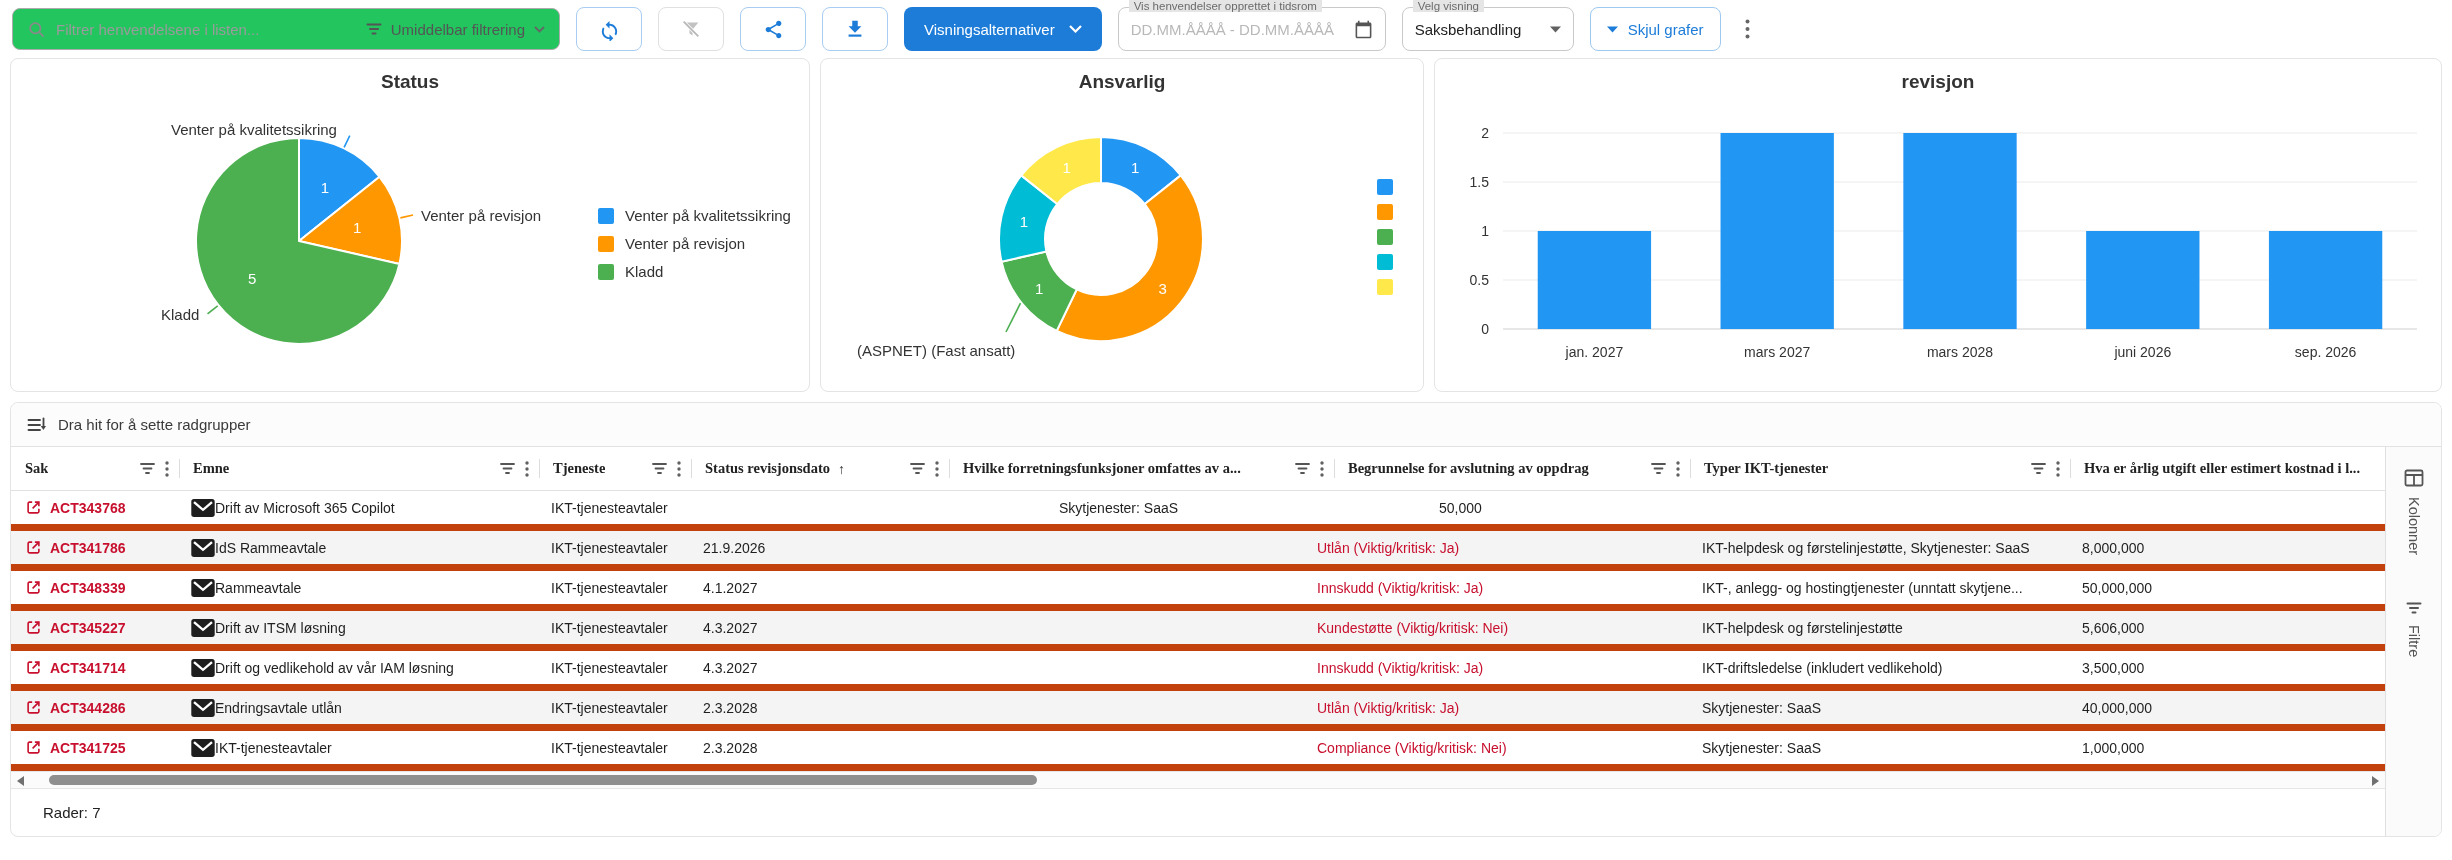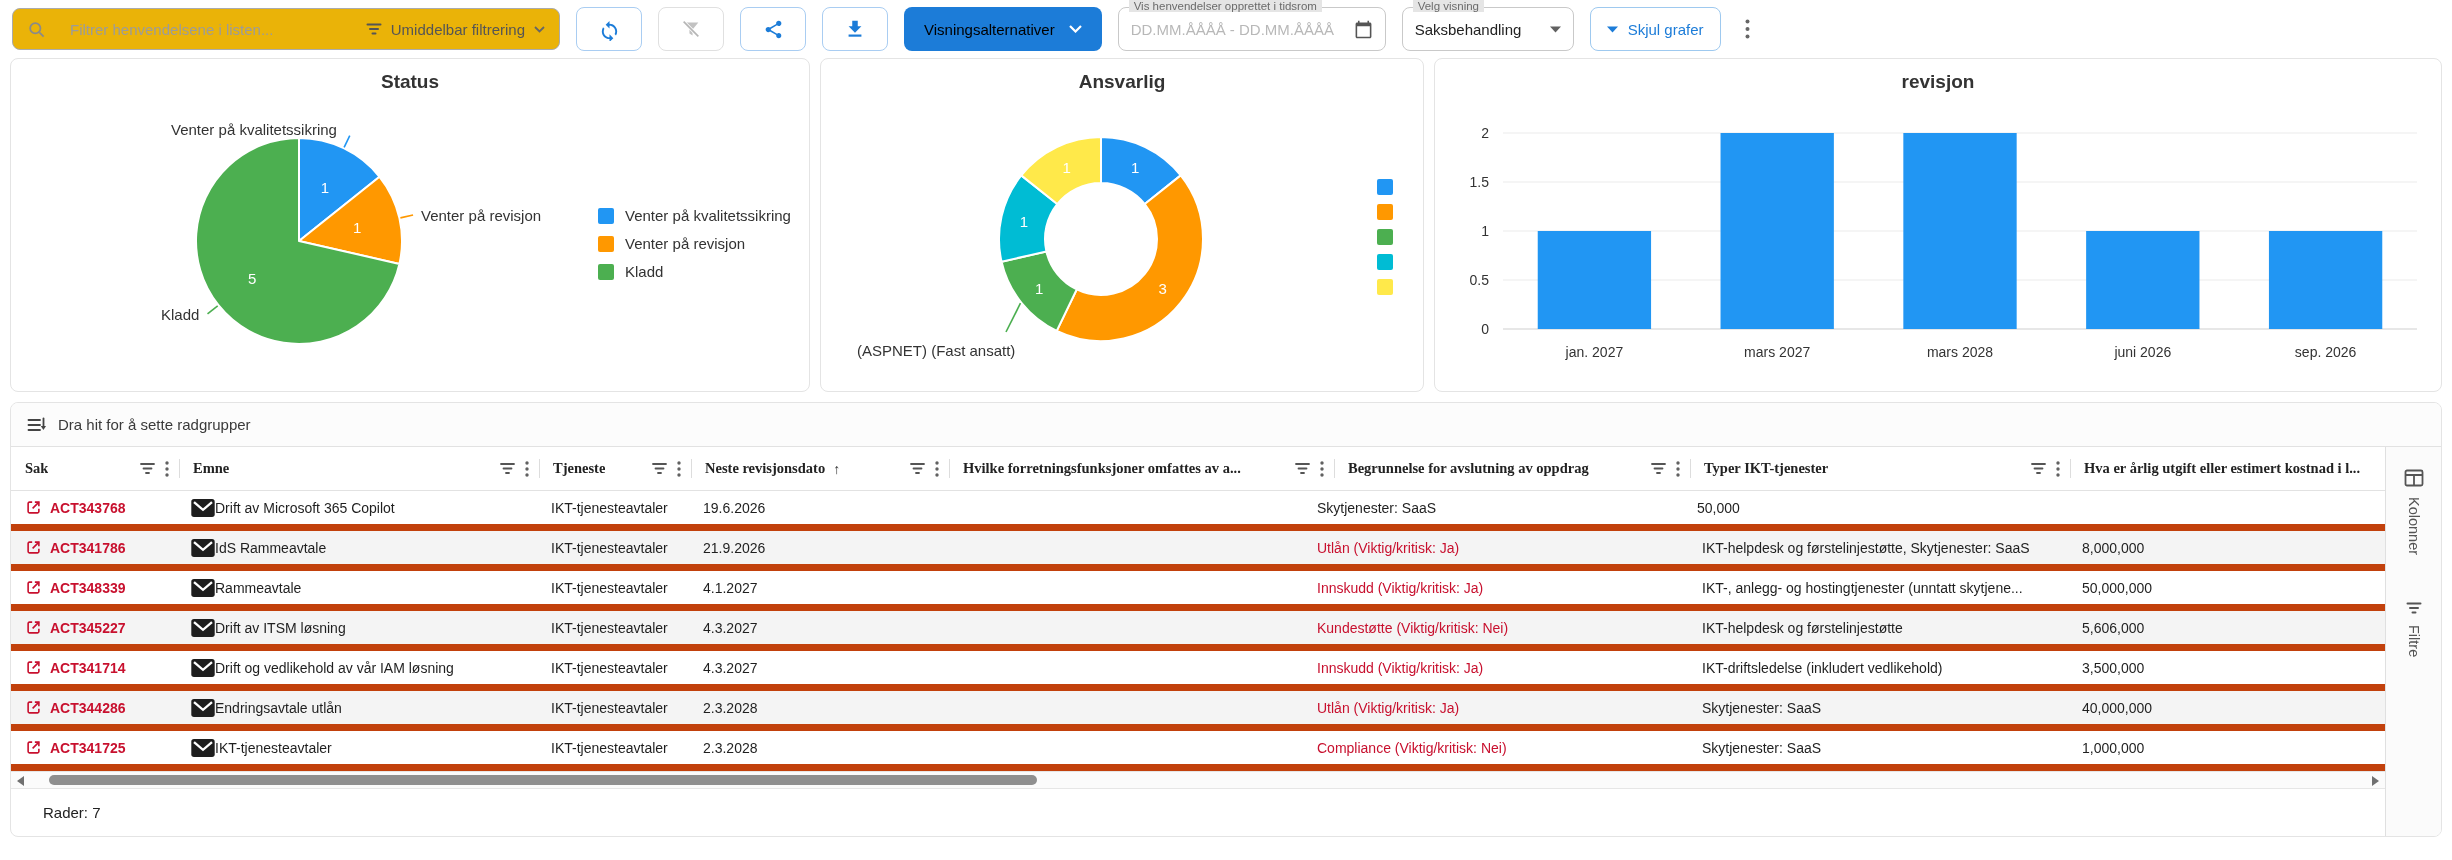--- a/index.html
+++ b/index.html
@@ -2,29 +2,29 @@
 <html><head>
 <meta charset="utf-8">
 <style>
   * { box-sizing: border-box; margin: 0; padding: 0; }
   html,body { width: 2452px; height: 860px; overflow: hidden; background:#fff;
     font-family: "Liberation Sans", sans-serif; color:#1f1f1f; }
 
   
   .toolbar { display:flex; align-items:center; gap:16px; padding:8px 12px; height:58px; }
   .search-group { width:548px; height:42px; border:1px solid #ababab; border-radius:8px;
-    display:flex; align-items:center; padding:0 14px; gap:24px; background:#eab308; }
+    display:flex; align-items:center; padding:0 14px; gap:10px; background:#22c55e; }
   .search-group input { flex:1; border:none; outline:none; font-size:15px; color:#333;
     font-family:inherit; background:transparent; }
   .search-group input::placeholder { color:#9b9b9b; }
   .imm-filter { display:flex; align-items:center; gap:9px; color:#555; font-size:15px; white-space:nowrap; }
   .icon-btn { width:66px; height:44px; border:1px solid #a9cdf2; border-radius:8px; background:#fff;
     display:flex; align-items:center; justify-content:center; cursor:pointer; }
   .icon-btn.disabled { border-color:#e0e0e0; }
-  .btn-primary { height:44px; padding:0 20px; background:#1c7cd8; color:#000000; border:none;
+  .btn-primary { height:44px; padding:0 20px; background:#1c7cd8; color:#ffffff; border:none;
     border-radius:8px; font-size:15px; font-family:inherit; display:flex; align-items:center; gap:14px; cursor:pointer; }
   .fieldset { position:relative; height:44px; border:1px solid #c9c9c9; border-radius:8px;
     display:flex; align-items:center; padding:0 12px; gap:8px; background:#fff; }
   .flabel { position:absolute; top:-8px; left:10px; background:#e5e5e5; padding:0 5px;
     font-size:11.5px; color:#6b6b6b; white-space:nowrap; }
   .date-f { width:268px; }
   .date-f input { flex:1; border:none; outline:none; font-size:15px; font-family:inherit; color:#333; min-width:0; }
   .date-f input::placeholder { color:#b8b8b8; }
   .view-f { width:172px; }
   .view-val { flex:1; font-size:15px; color:#222; }
@@ -354,21 +354,21 @@
               <svg width="4" height="16" viewBox="0 0 4 16">
                 <g fill="#616161">
                   <circle cx="2" cy="2" r="1.7"></circle>
                   <circle cx="2" cy="8" r="1.7"></circle>
                   <circle cx="2" cy="14" r="1.7"></circle>
                 </g>
               </svg>
             </span>
         </div>
         <div class="hcell w-dato">
-          <span class="hlabel">Neste revisjonsdato</span>
+          <span class="hlabel">Status revisjonsdato</span>
           <span class="sort">↑</span>
           <span class="hicons">
               <svg width="15" height="13" viewBox="0 0 15 13">
                 <g stroke="#555" stroke-width="1.8" stroke-linecap="round">
                   <line x1="1" y1="2" x2="14" y2="2"></line>
                   <line x1="3.5" y1="6.5" x2="11.5" y2="6.5"></line>
                   <line x1="6" y1="11" x2="9" y2="11"></line>
                 </g>
               </svg>
               <svg width="4" height="16" viewBox="0 0 4 16">
@@ -454,23 +454,20 @@
             </div>
             <div class="cell w-emne">
               <svg width="24" height="18" viewBox="0 0 26 20">
                 <rect width="26" height="20" rx="3" fill="#1e1e1e"></rect>
                 <path d="M3 3.5 L13 12 L23 3.5" fill="none" stroke="#fff" stroke-width="2.6"></path>
               </svg>
               <span>Drift av Microsoft 365 Copilot</span>
             </div>
             <div class="cell w-tjeneste">
               <span>IKT-tjenesteavtaler</span>
-            </div>
-            <div class="cell w-dato">
-              <span>19.6.2026</span>
             </div>
             <div class="cell w-begr">
               <span></span>
             </div>
             <div class="cell w-typer">
               <span>Skytjenester: SaaS</span>
             </div>
             <div class="cell w-kost">
               <span>50,000</span>
             </div>

